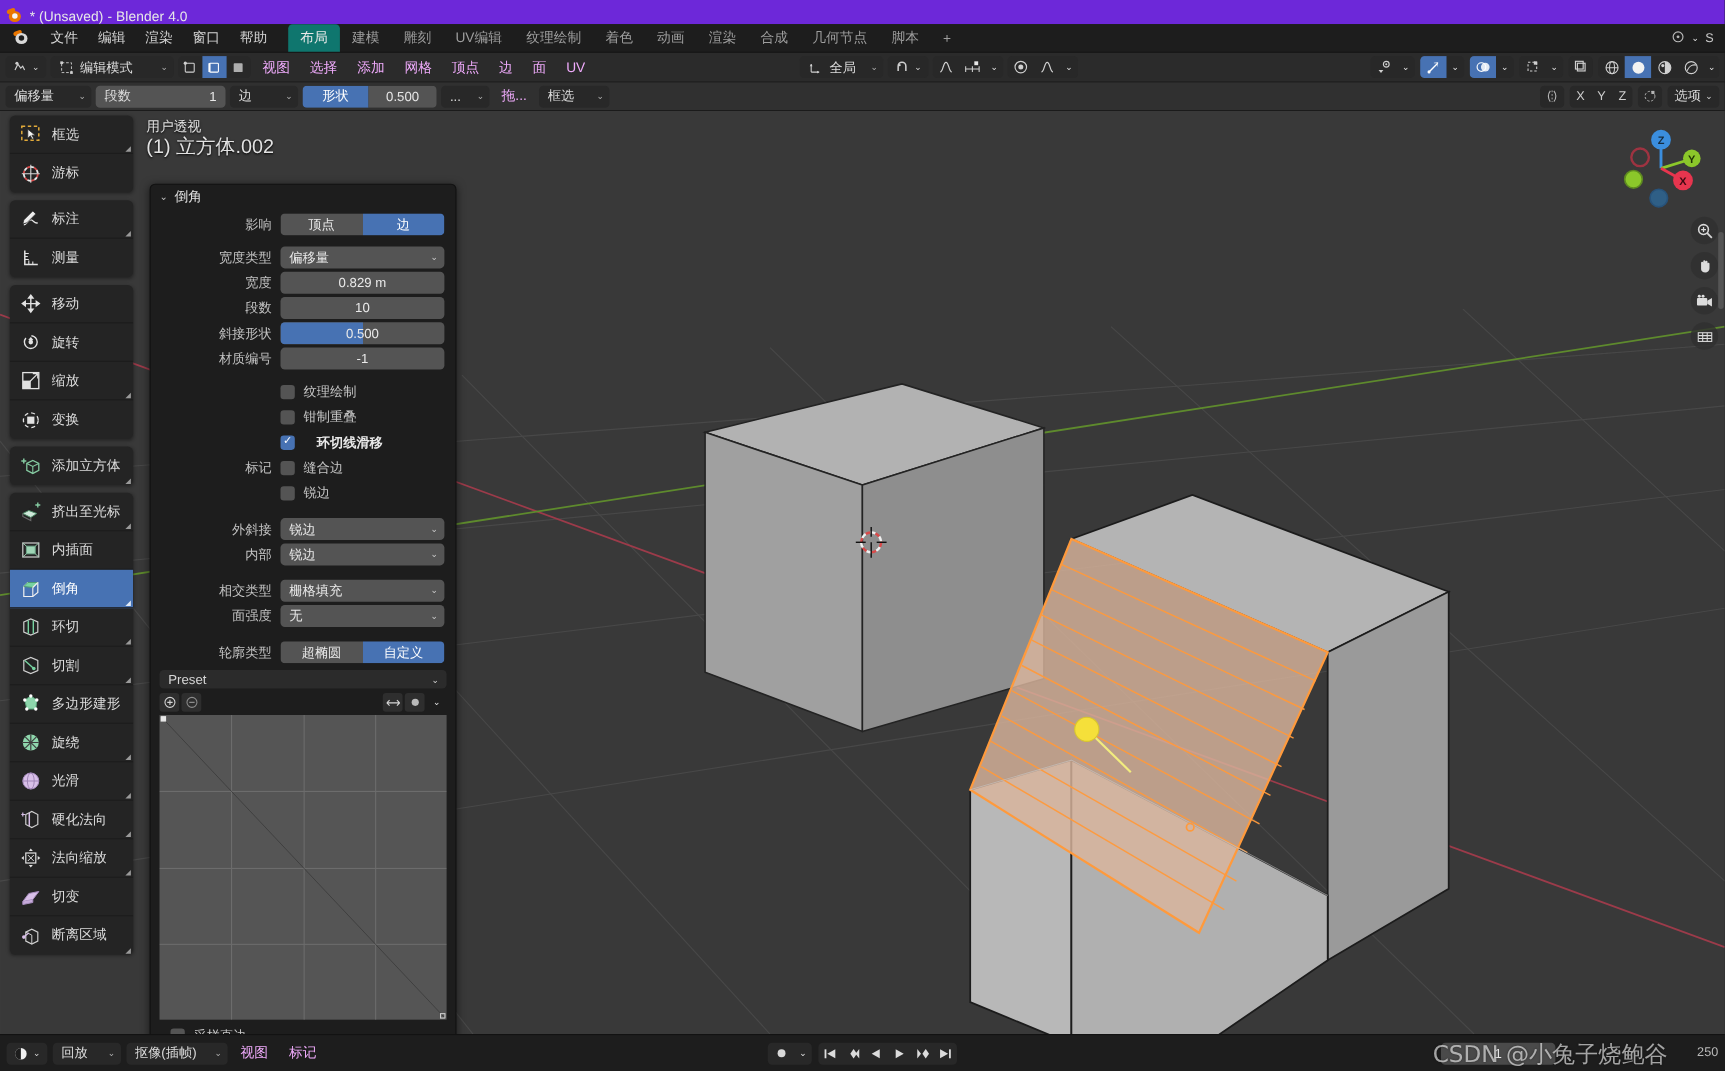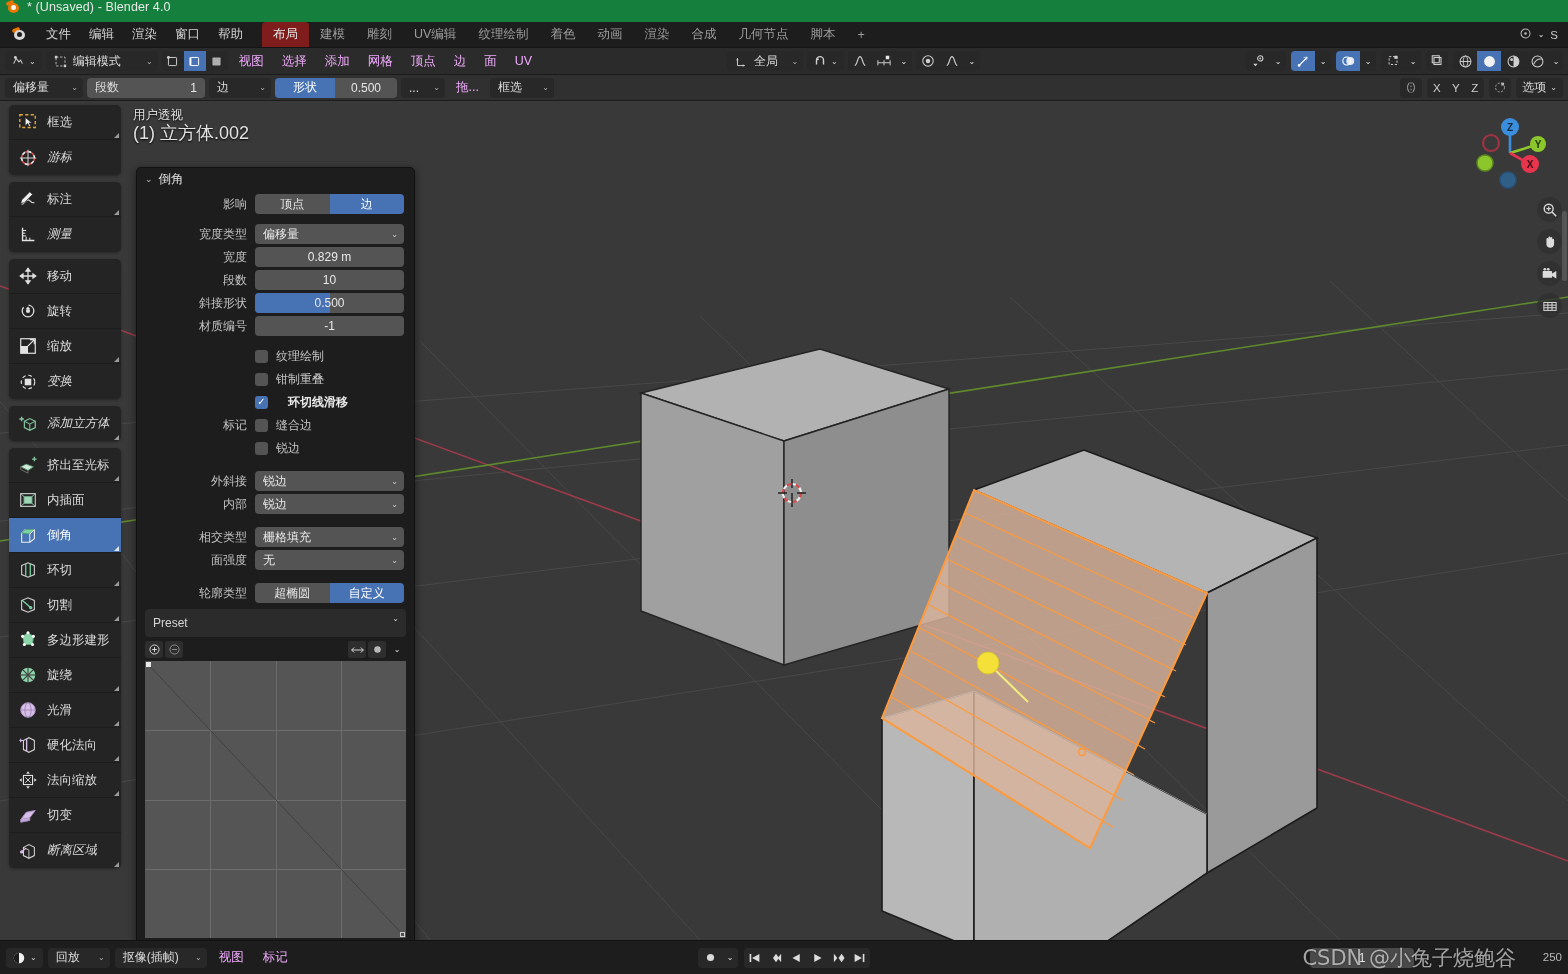--- a/index.html
+++ b/index.html
@@ -1,38 +1,38 @@
 <!DOCTYPE html>
 <html><head>
 <meta charset="utf-8">
 <style>
   * { box-sizing: border-box; margin:0; padding:0; }
   html,body { width:1568px; height:974px; overflow:hidden; background:#1d1d1d;
     font-family:"Liberation Sans","DejaVu Sans",sans-serif; font-size:12px; color:#e6e6e6; }
   .app { position:relative; width:1568px; height:974px; }
 
   
-  .titlebar { height:22px; background:#15803d; display:flex; align-items:flex-start; padding:0 6px; gap:6px;}
+  .titlebar { height:22px; background:#6d28d9; display:flex; align-items:flex-end; padding:0 6px; gap:6px;}
   .titlebar .tt { font-size:12.5px; color:#e8e8e8; letter-spacing:.1px;}
   .blender-logo { width:15px; height:15px; position:relative; flex:none;}
   .blender-logo .ring { position:absolute; left:2px; top:3px; width:11px; height:10px; border-radius:50%;
       background:#ea7600; }
   .blender-logo .dot { position:absolute; left:5px; top:5px; width:5px; height:5px; border-radius:50%;
       background:#f5f5f5; }
   .blender-logo .tail { position:absolute; left:0px; top:1px; width:8px; height:4px; background:#ea7600;
       transform:rotate(-22deg); border-radius:2px;}
 
   
   .topbar { height:26px; background:#1d1d1d; display:flex; align-items:center; padding:0 6px; gap:0;
     border-bottom:1px solid #141414;}
   .menu-item { padding:3px 9px; font-size:12.5px; color:#d4d4d4; border-radius:3px; cursor:default;
     white-space:nowrap;}
   .wspace-sep { width:10px; }
   .wtab { padding:4px 11px; font-size:12.5px; color:#9e9e9e; border-radius:4px 4px 0 0; white-space:nowrap;}
-  .wtab.active { background:#7f1d1d; color:#e8e8e8; }
+  .wtab.active { background:#0f766e; color:#e8e8e8; }
   .topbar-right { margin-left:auto; display:flex; align-items:center; gap:6px; padding-right:4px;}
 
   
   .vheader { height:27px; background:#2b2b2b; display:flex; align-items:center; gap:4px; padding:0 5px;
     border-bottom:1px solid #1b1b1b;}
   .vheader2 { height:26px; background:#303030; display:flex; align-items:center; gap:4px; padding:0 5px;
     border-bottom:1px solid #1b1b1b;}
   .btn { background:#282828; border-radius:4px; height:20px; display:flex; align-items:center;
      padding:0 6px; gap:4px; font-size:12px; color:#d8d8d8; white-space:nowrap;}
   .drop { background:#282828; border-radius:4px; height:20px; display:flex; align-items:center;
@@ -67,21 +67,21 @@
   svg.scene { position:absolute; left:0; top:0; width:1568px; height:839px; }
   .vp-text { position:absolute; left:133px; top:5px; font-size:12.5px; color:#e2e2e2;
      text-shadow:0 1px 2px #000; line-height:18px; pointer-events:none;}
   .vp-text .l2 { font-size:18px;}
 
   
   .ltool { position:absolute; left:9px; top:4px; width:112px; display:flex; flex-direction:column; gap:7px;}
   .tgroup { background:#242424; border-radius:5px; overflow:hidden; box-shadow:0 1px 3px #00000055;}
   .titem { height:35px; display:flex; align-items:center; gap:8px; padding:0 8px; position:relative;
      border-bottom:1px solid #1c1c1c; font-size:12.5px; color:#dcdcdc;}
-  .titem:last-child { border-bottom:none;font-style:italic;}
+  .titem:last-child { border-bottom:none;}
   .titem.active { background:#4772b3; color:#fff;}
   .titem .tname { white-space:nowrap; overflow:hidden;}
   .titem .corner { position:absolute; right:2px; bottom:1px; width:0; height:0;
      border-left:5px solid transparent; border-bottom:5px solid #9a9a9a;}
   .ticon { width:22px; height:22px; flex:none; display:flex; align-items:center; justify-content:center;}
 
   
   .oppanel { position:absolute; left:136px; top:66px; width:279px; background:#1d1d1d;
       border:1px solid #111; border-radius:5px; box-shadow:0 2px 8px #0008; padding-bottom:6px;}
   .op-head { height:22px; display:flex; align-items:center; gap:6px; padding:0 8px; font-size:12.5px;
@@ -104,21 +104,21 @@
   .cbrow { display:flex; align-items:center; gap:8px; height:20px;}
   .cbrow .rl { width:100px; text-align:right; font-size:12px; color:#c2c2c2; flex:none;}
   .cb { width:13px; height:13px; border-radius:3px; background:#545454; flex:none; display:flex;
      align-items:center; justify-content:center;}
   .cb.on { background:#4772b3;}
   .cb .tick { color:#fff; font-size:10px; line-height:10px;}
   .cbtxt { font-size:12px; color:#c6c6c6;}
   .cbtxt.b { color:#e9e9e9; font-weight:bold;margin-left:12px;}
   .gap { height:7px; }
 
-  .presetbar { margin:6px 8px 0 8px; height:28px; background:#2b2b2b; border-radius:4px;
+  .presetbar { margin:6px 8px 0 8px; height:17px; background:#2b2b2b; border-radius:4px;
      display:flex; align-items:center; padding:0 8px; font-size:12px; color:#d6d6d6; position:relative;}
   .curvetools { margin:3px 8px 0 8px; height:19px; display:flex; align-items:center; gap:2px;}
   .ctbtn { width:18px; height:17px; background:#2e2e2e; border-radius:3px; display:flex;
      align-items:center; justify-content:center;}
   .ctbtn.flat { background:transparent;}
   .curvebox { margin:2px 8px 0 8px; height:277px; background:#555; position:relative; overflow:hidden;}
   .curvebox .gl { position:absolute; background:#6c6c6c;}
   .curve-foot { padding:6px 10px 0 18px; display:flex; flex-direction:column; gap:5px;}
 
   

